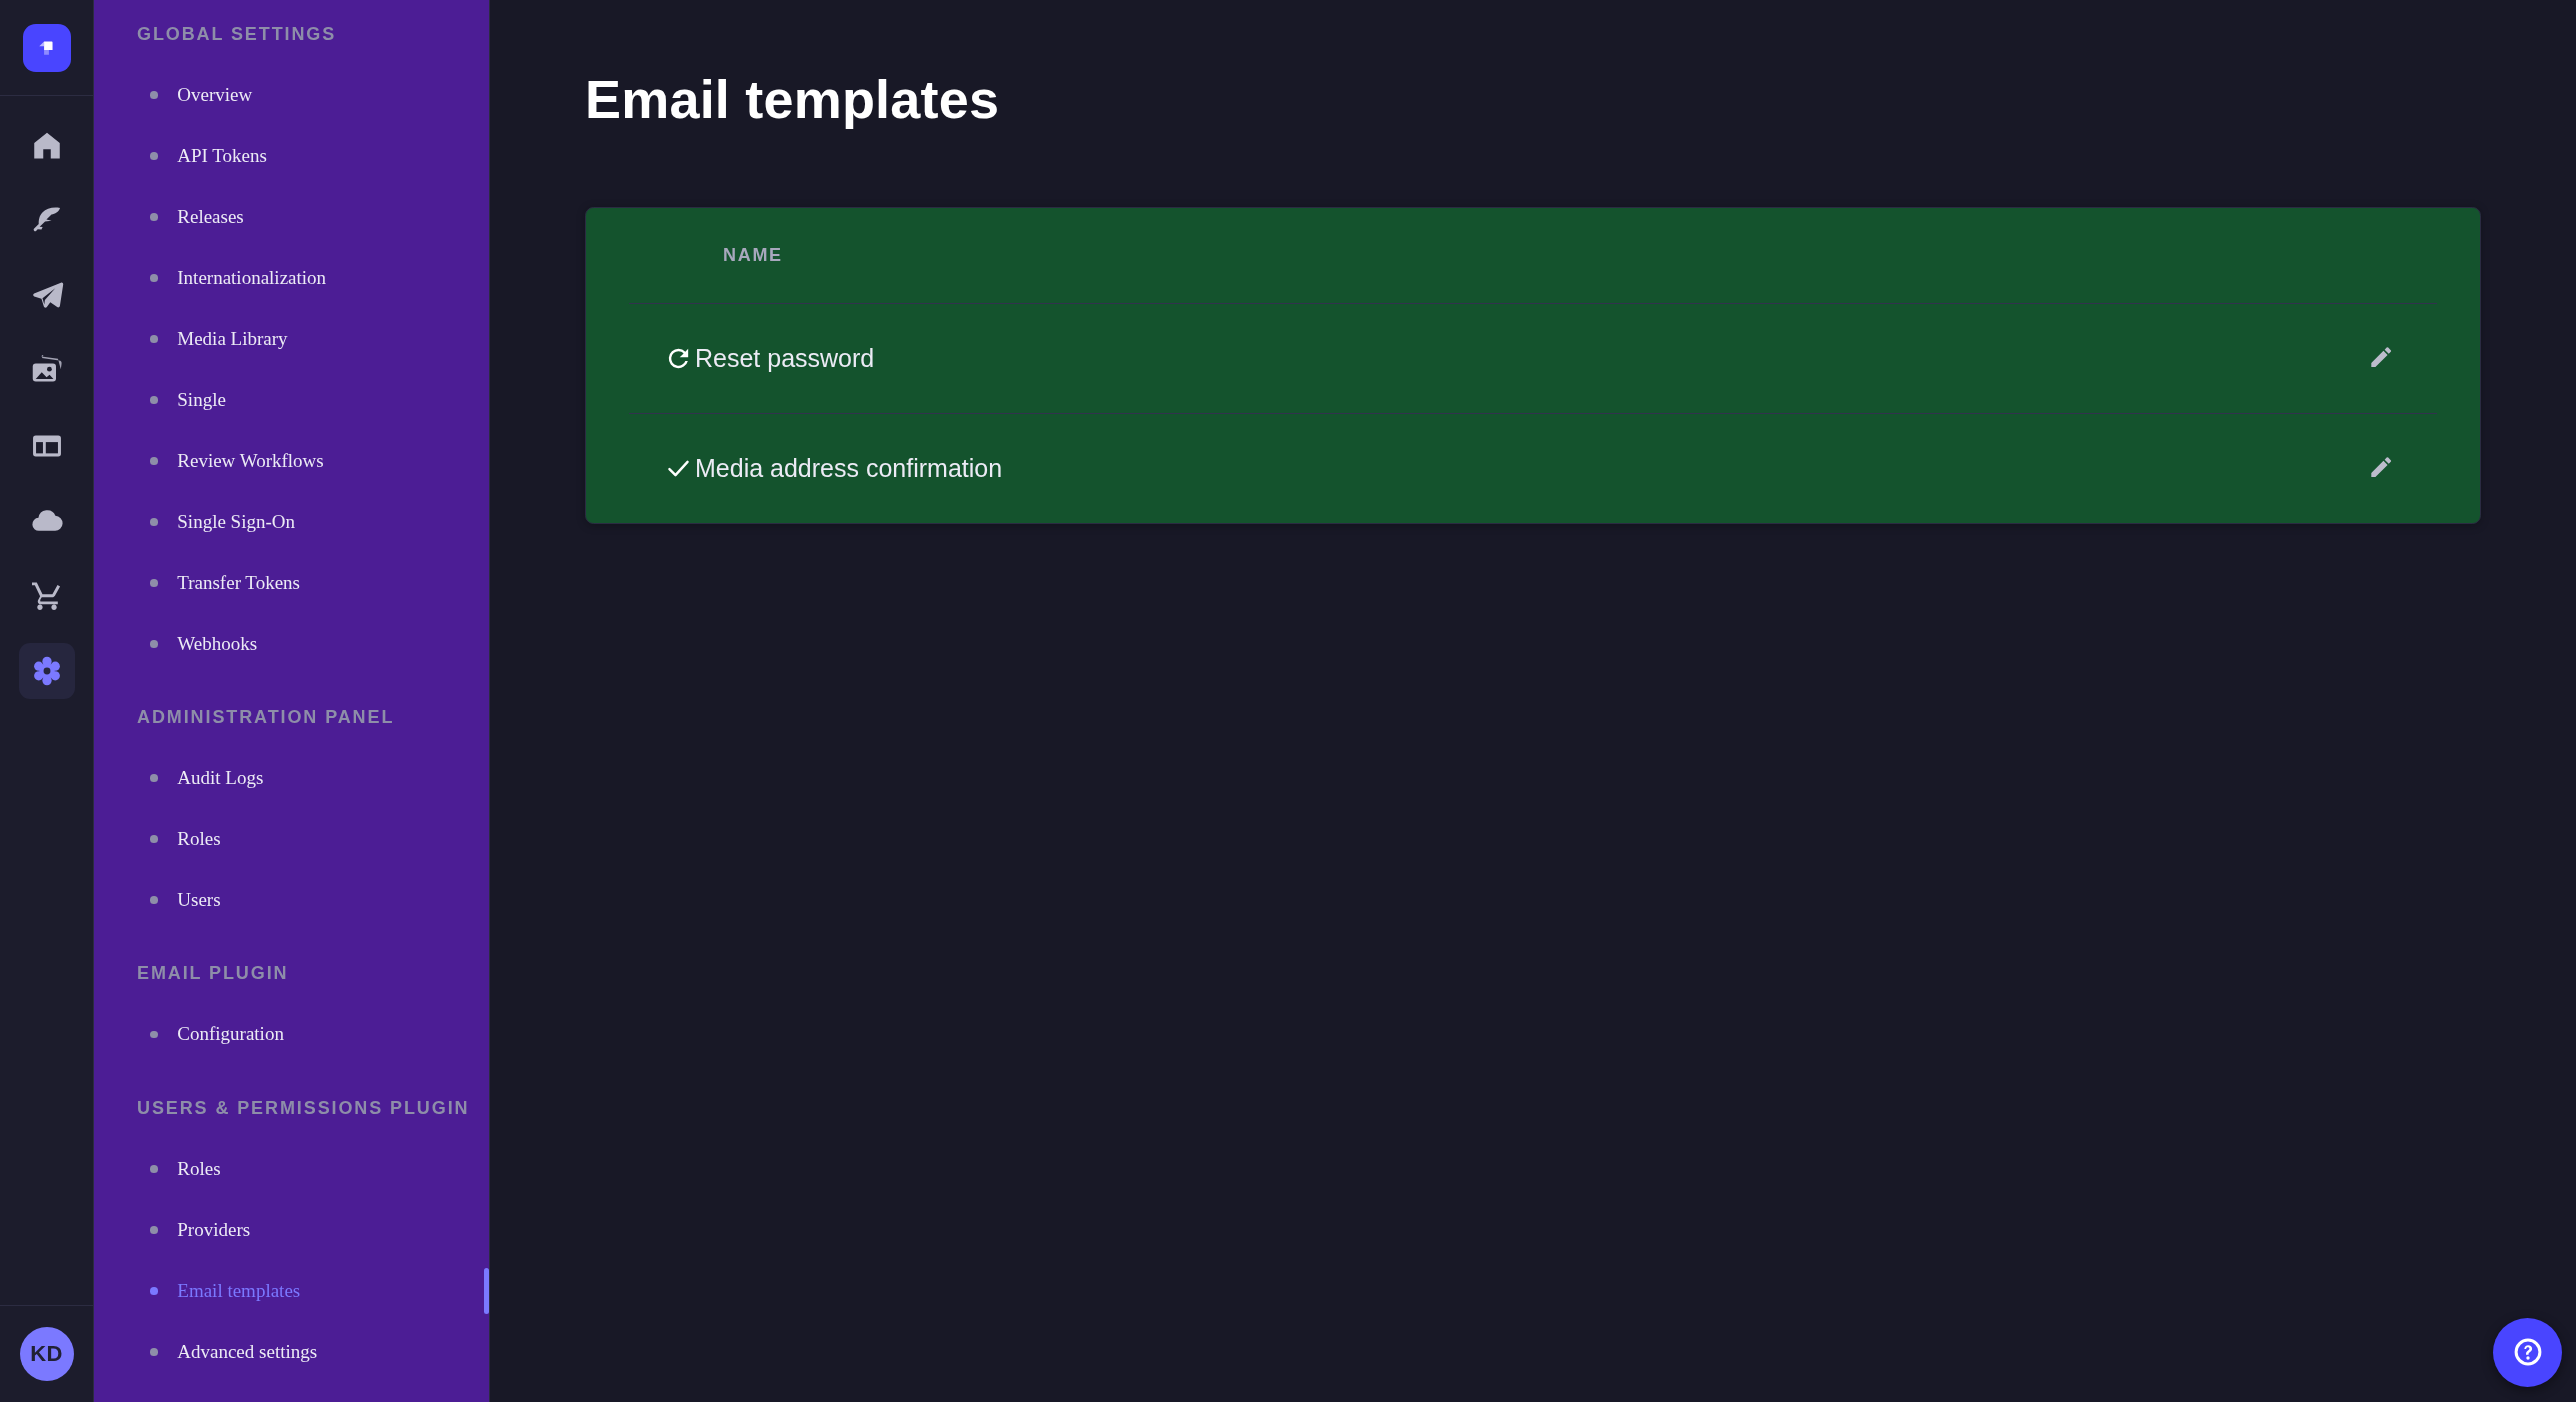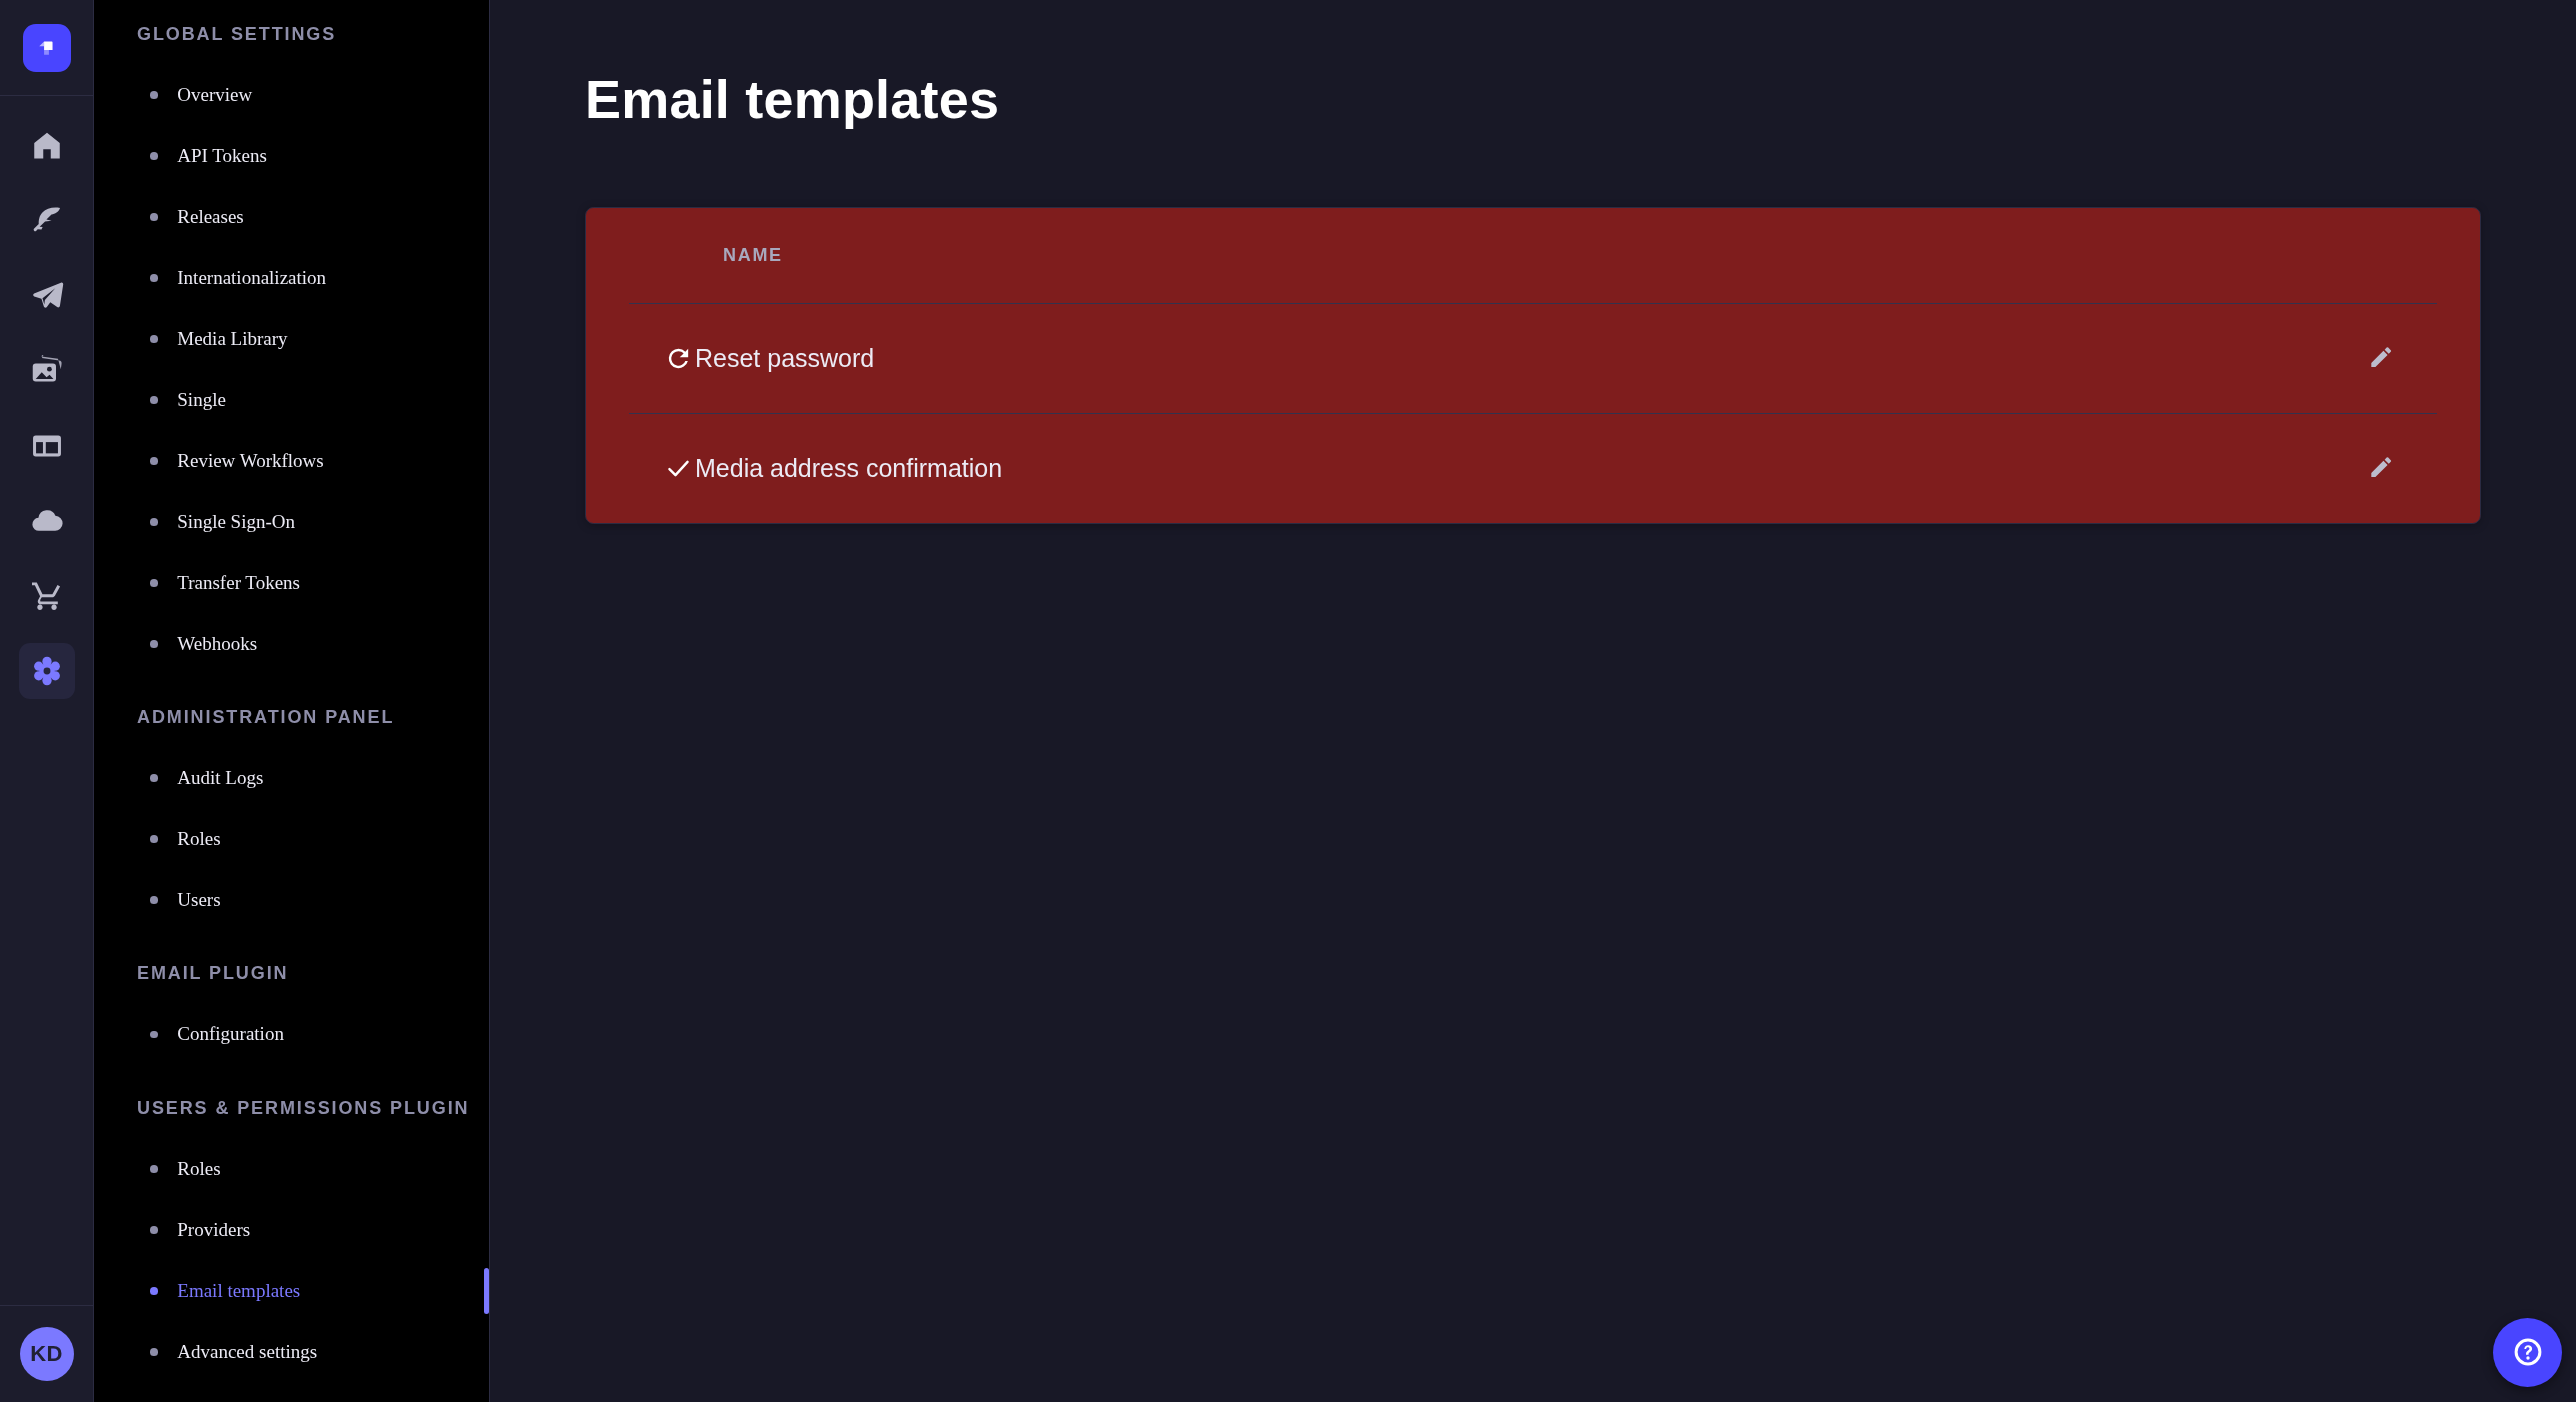--- a/index.html
+++ b/index.html
@@ -20,40 +20,40 @@
   .rail-item .tile { width:56px; height:56px; border-radius:11px; display:flex; align-items:center; justify-content:center; }
   .rail-item.active .tile { background:#26263e; }
   .rail-item.active svg { fill:#7b79ff; }
   .rail-footer { margin-top:auto; width:100%; height:97px; border-top:0.9px solid #2c2c42;
     display:flex; align-items:center; justify-content:center; }
   .avatar { width:54px; height:54px; border-radius:50%; background:#7b79ff; color:#212134;
     font-size:22px; font-weight:700; display:flex; align-items:center; justify-content:center;
     cursor:pointer; letter-spacing:0.4px; }
 
   
-  .sidebar { width:396px; height:100%; background:#000000; border-right:0.9px solid #2c2c42;
+  .sidebar { width:396px; height:100%; background:#4c1d95; border-right:0.9px solid #2c2c42;
     padding-top:17px; flex-shrink:0; position:relative; overflow:hidden; }
   .side-title { height:34px; line-height:34px; margin:25.6px 0 13.6px 43px; font-size:18px;
     font-weight:700; letter-spacing:1.9px; color:#8e8ea9; text-transform:uppercase; }
   .side-section:first-child .side-title { margin-top:0; }
   .side-item { height:61px; display:flex; align-items:center; padding-left:56px;
     cursor:pointer; position:relative; }
   .side-item .bullet { width:7.7px; height:7.7px; border-radius:50%; background:#8e8ea9;
     margin-right:19.6px; flex-shrink:0; }
   .side-item .lbl { font-size:19px; color:#ecebf5;font-family:Liberation Serif, serif; }
   .side-item.active .lbl { color:#7b79ff; }
   .side-item.active .bullet { background:#7b79ff; }
   .side-item .indicator { display:none; }
   .side-item.active .indicator { display:block; position:absolute; right:0; top:50%;
     transform:translateY(-50%); width:5.1px; height:46px; border-radius:3.4px; background:#7b79ff; }
 
   
   .main { flex:1; background:#181826; padding:0 95px; }
   .page-title { margin-top:68px; font-size:54px; font-weight:700; color:#ffffff; letter-spacing:0.2px; }
-  .card { margin-top:77px; background:#7f1d1d; border:0.9px solid #2b2b42; border-radius:8.5px;
+  .card { margin-top:77px; background:#14532d; border:0.9px solid #2b2b42; border-radius:8.5px;
     box-shadow:0 1.7px 8.5px rgba(0,0,0,.25); }
   .card-header { height:95px; display:flex; align-items:center; padding-left:137px; }
   .col-header { font-size:18px; font-weight:700; letter-spacing:1.7px; color:#a8a8bd; text-transform:uppercase; }
   .divider { height:0.9px; background:#32324d; margin:0 43px; }
   .trow { height:109px; display:flex; align-items:center; padding:0 73px 0 75px; cursor:pointer; }
   .trow-icon { width:34px; display:flex; align-items:center; justify-content:center; flex-shrink:0; }
   .trow-icon svg { width:29px; height:29px; }
   .trow-name { font-size:25px; color:#ecebf5; }
   .edit-btn { margin-left:auto; width:51px; height:51px; border:none; background:transparent;
     display:flex; align-items:center; justify-content:center; cursor:pointer; border-radius:6.8px; }

